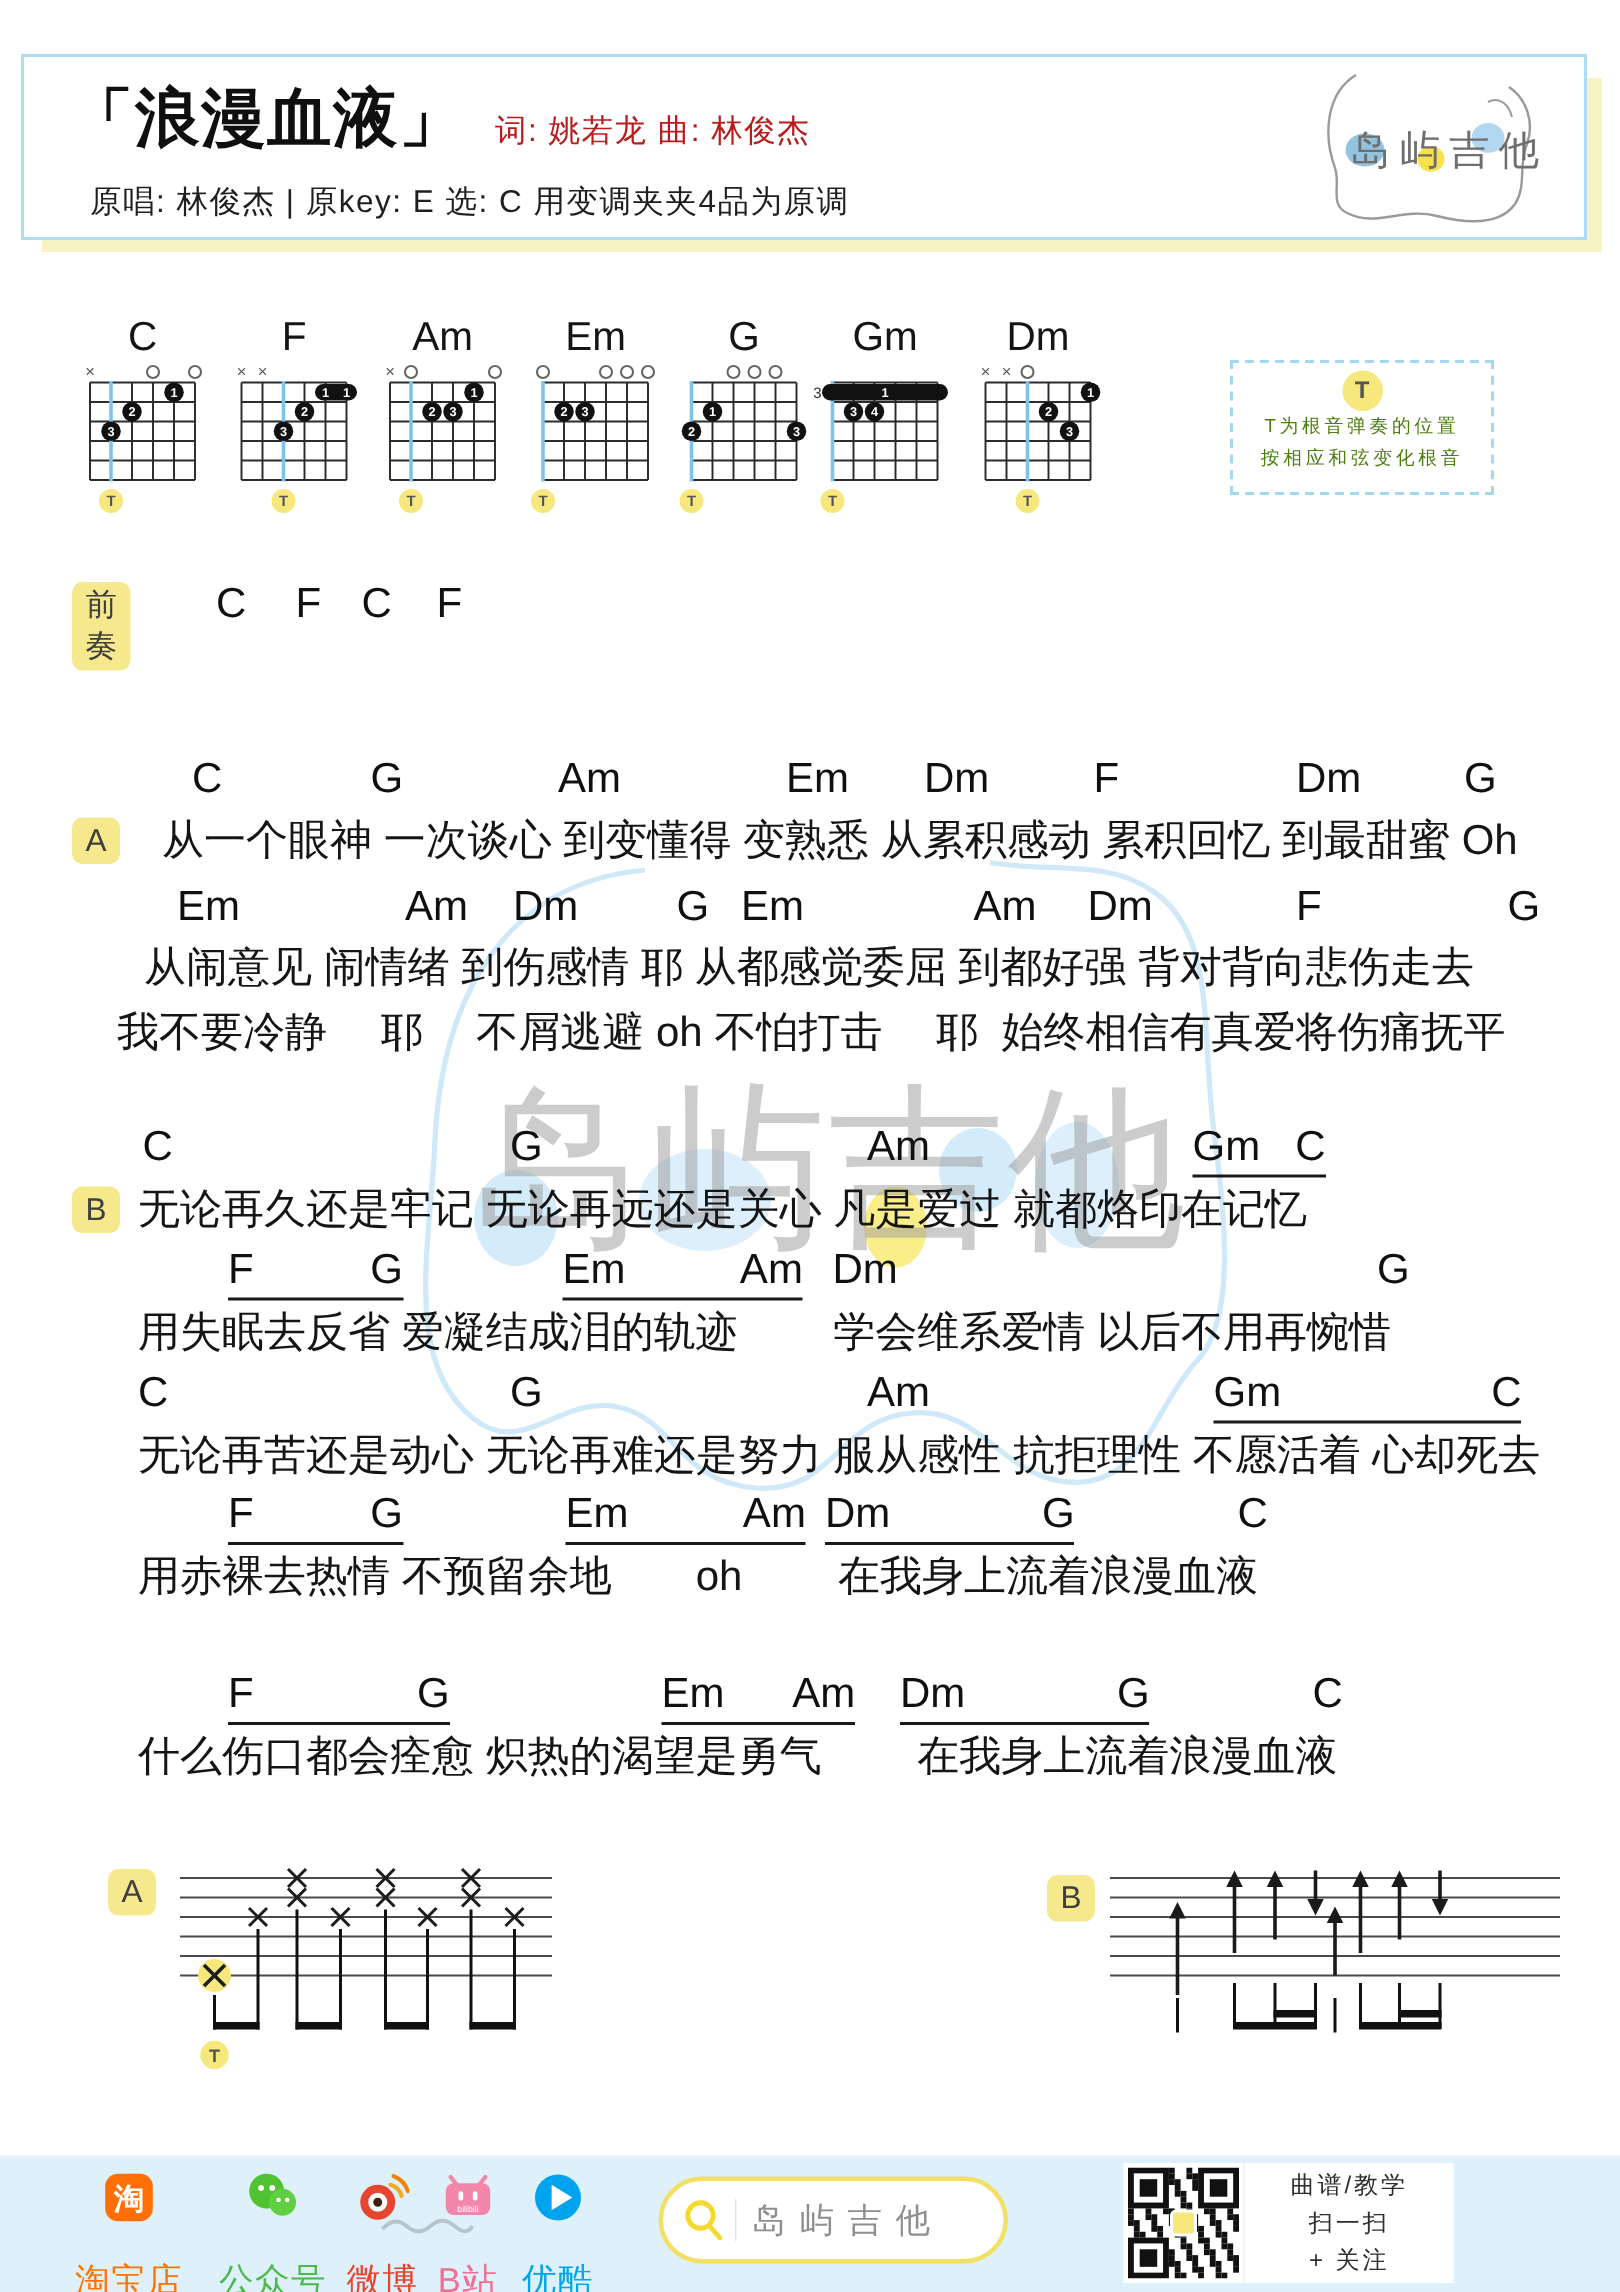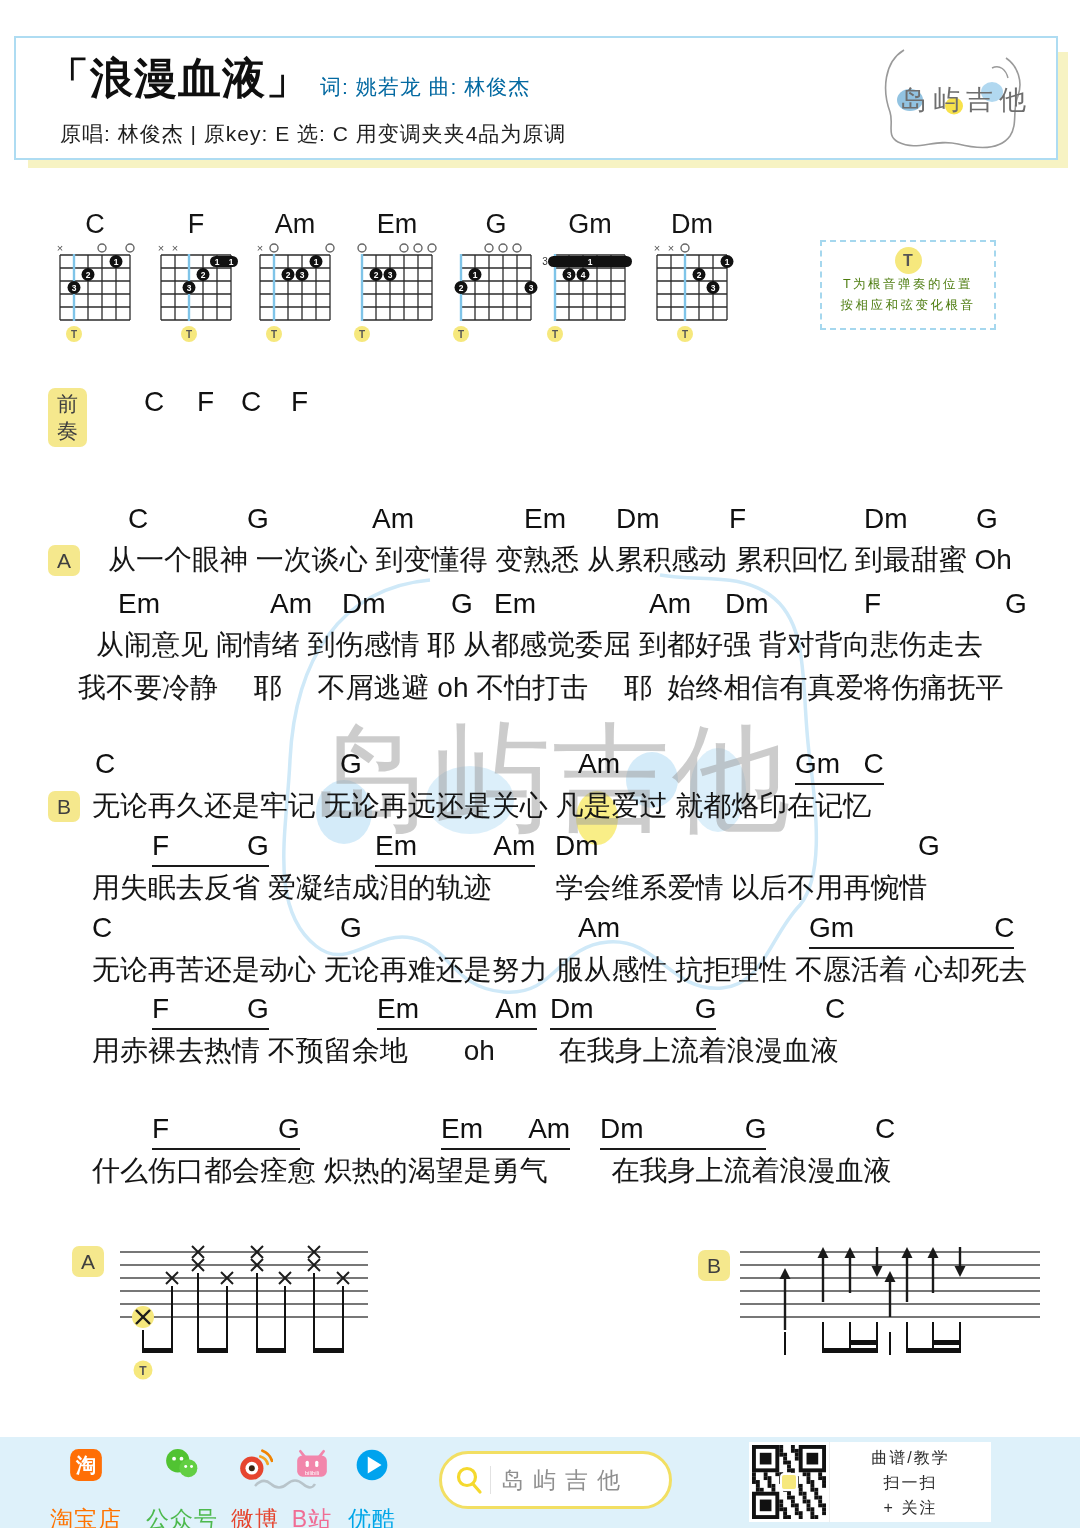--- a/index.html
+++ b/index.html
@@ -8,21 +8,21 @@
   
   #wm-svg{position:absolute;left:0;top:0;z-index:0;}
   .wm-text{position:absolute;left:312px;top:700px;z-index:0;font-size:118px;letter-spacing:2px;
            color:#9b9b9b;opacity:.5;font-weight:300;white-space:pre;}
   
   .hdr-shadow{position:absolute;left:28px;top:52px;width:1040px;height:116px;background:#f7f3c3;z-index:1;}
   .hdr{position:absolute;left:14px;top:36px;width:1040px;height:120px;background:#fff;
        border:2px solid #aedcf2;z-index:2;padding:0;}
   .hdr-title-row{position:absolute;left:30px;top:12px;display:flex;align-items:flex-end;}
   .hdr-title-row h1{margin:0;font-size:43px;font-weight:bold;color:#0f0f0f;letter-spacing:1px;}
-  .credits{font-size:21px;color:#0369a1;margin-left:10px;padding-bottom:7px;letter-spacing:1px;}
+  .credits{font-size:21px;color:#b91c1c;margin-left:20px;padding-bottom:7px;letter-spacing:1px;}
   .meta{position:absolute;left:44px;top:82px;font-size:21px;color:#1f1f1f;letter-spacing:1px;}
   .logo{position:absolute;right:18px;top:2px;width:164px;height:116px;}
   .logo svg{position:absolute;left:0;top:0;}
   .logo-txt{position:absolute;left:26px;top:42px;font-size:27px;letter-spacing:6px;color:#6e6e6e;
             font-weight:300;z-index:2;}
   
   #chord-row{position:absolute;left:0;top:0;z-index:2;}
   .diag{position:absolute;top:208px;width:100px;}
   .cname{height:34px;line-height:32px;text-align:center;font-size:27px;color:#141414;}
   .gl{stroke:#2b2b2b;stroke-width:1.3;}
@@ -50,21 +50,21 @@
   #patterns{position:absolute;left:0;top:0;z-index:2;}
   
   footer{position:absolute;left:0;top:1437px;width:1080px;height:91px;background:#def1fa;z-index:2;}
   .social{position:absolute;top:10px;width:80px;text-align:center;cursor:pointer;}
   .social .lbl{font-size:23px;margin-top:17px;letter-spacing:1px;}
   .search-pill{position:absolute;left:439px;top:14px;width:215px;height:52px;background:#fff;
                border:3px solid #f2df63;border-radius:32px;display:flex;align-items:center;
                padding-left:12px;cursor:pointer;}
   .search-sep{width:1px;height:28px;background:#e2e2e2;margin:0 10px 0 6px;}
   .search-txt{font-size:23px;color:#8f8f8f;letter-spacing:9px;}
-  .qr-panel{position:absolute;left:749px;top:5px;width:242px;height:80px;background:#fff;display:flex;}
+  .qr-panel{position:absolute;left:749px;top:5px;width:220px;height:80px;background:#fff;display:flex;}
   .qr-wrap{width:80px;height:80px;display:flex;align-items:center;justify-content:center;}
   .qr-caption{flex:1;border-left:1px solid #eee;display:flex;flex-direction:column;
               align-items:center;justify-content:center;}
   .qr-caption div{font-size:16px;color:#2d2d2d;line-height:25px;letter-spacing:2px;}
   .wave{position:absolute;left:253px;top:35px;}
 </style>
 </head>
 <body>
 
 <svg id="wm-svg" width="1080" height="1528">

